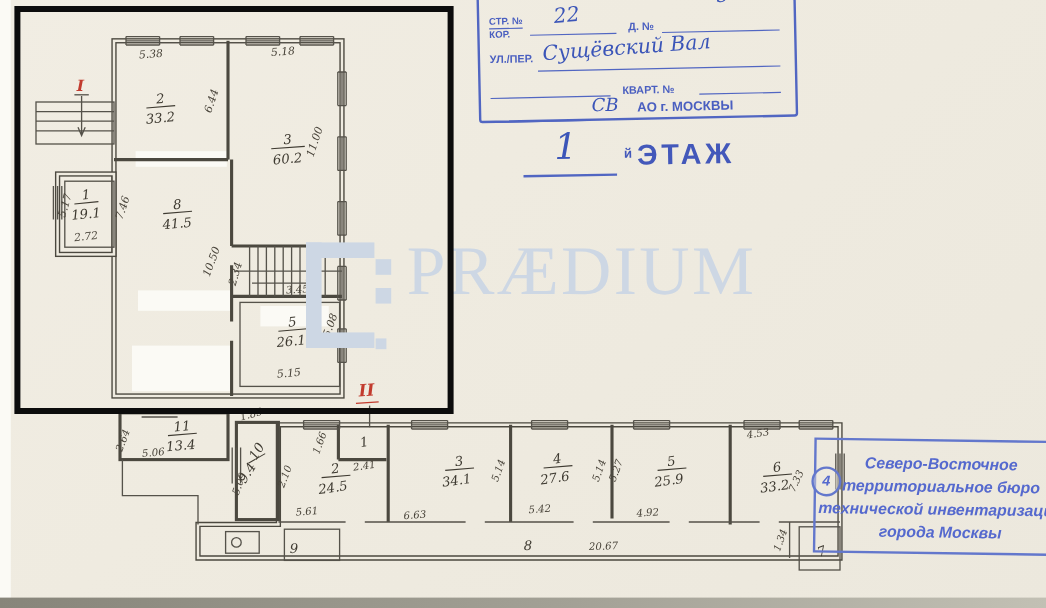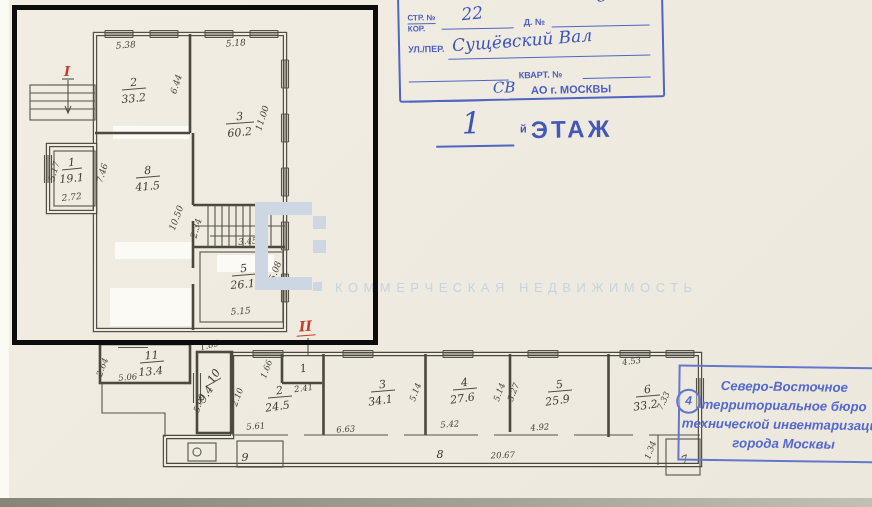--- a/index.html
+++ b/index.html
@@ -280,22 +280,22 @@
       <text class="dms" x="565" y="113" text-anchor="middle" transform="rotate(-70 565 113)">1.34</text>
     </g>
   </svg>
 
   <div class="mark-ii">II</div>
 
   <div class="watermark">
     <div class="wm-bracket"></div>
     <div class="wm-sq1"></div>
     <div class="wm-sq2"></div>
+    <div class="wm-brand">PRÆDIUM</div>
     <div class="wm-bullet"></div>
-    <div class="wm-tagline">КОММЕРЧЕСКАЯ НЕДВИЖИМОСТЬ</div>
   </div>
 
   <div class="stamp-top">
     <span class="st-strkor">
       <i>СТР. №</i>
       <i>КОР.</i>
     </span>
     <span class="hw v22">22</span>
     <span class="st-line l1"></span>
     <span class="dlbl">Д. №</span>

